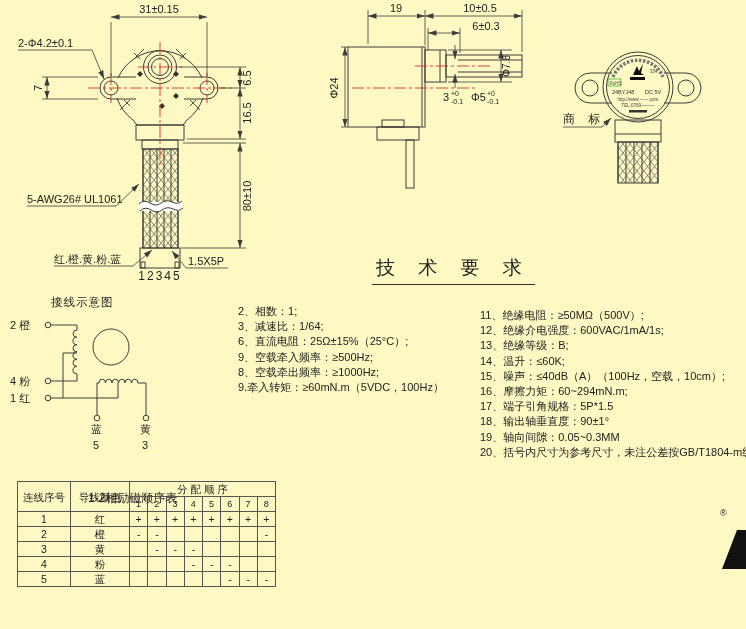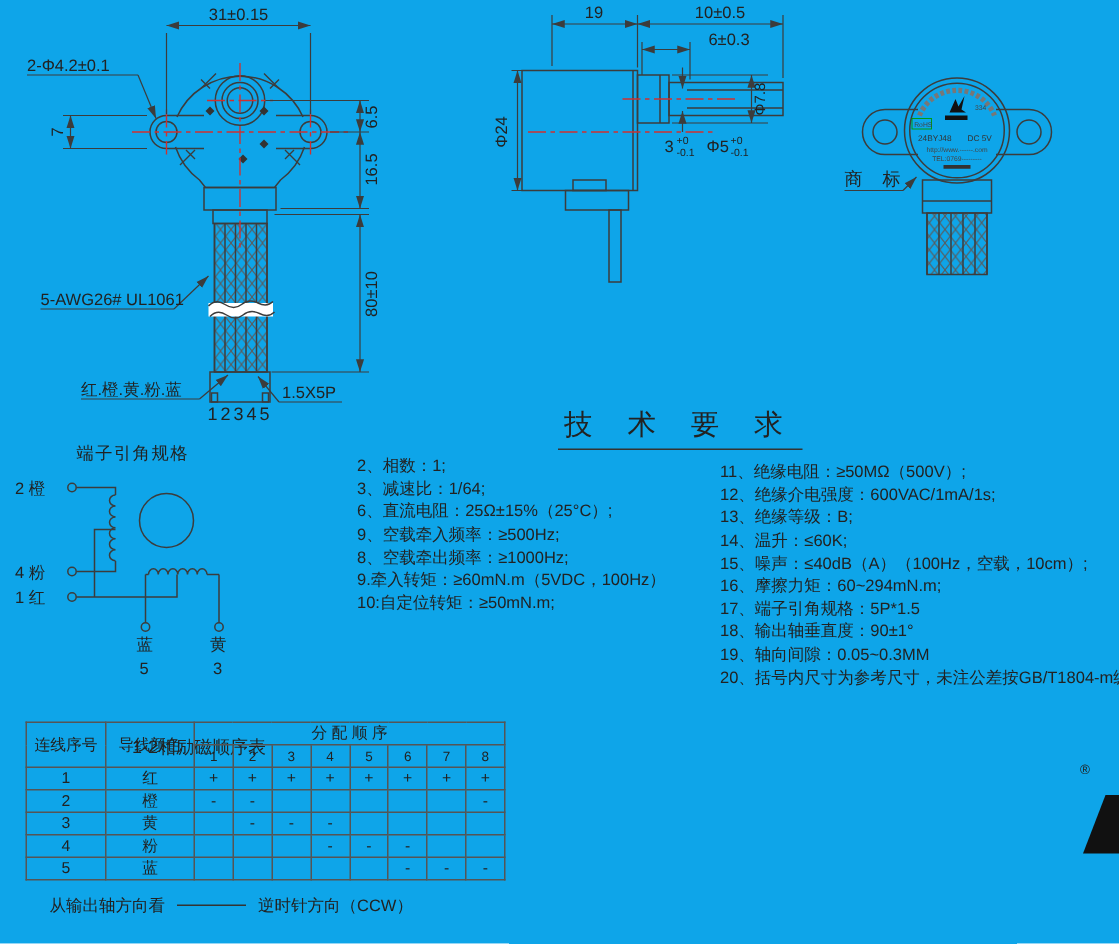--- a/index.html
+++ b/index.html
@@ -1,36 +1,36 @@
 <!DOCTYPE html>
 <html><head>
 <meta charset="utf-8">
 <style>
   html,body{margin:0;padding:0;background:#fff;}
-  .page{position:relative;width:746px;height:629px;background:#0ea5e9;overflow:hidden;
+  .page{position:relative;width:746px;height:629px;background:#fef9c3;overflow:hidden;
         font-family:"Liberation Sans","DejaVu Sans",sans-serif;color:#222;}
   svg{position:absolute;left:0;top:0;}
   svg text{font-family:"Liberation Sans","DejaVu Sans",sans-serif;fill:#222;}
   .dim{font-size:11px;}
   .dim-sm{font-size:10px;}
   .tol{font-size:7px;}
   .pins{font-size:12px;letter-spacing:2px;}
   .np-t{font-size:4.5px;fill:#444;}
   .np-m{font-size:5.5px;fill:#333;}
   .tm{font-size:12px;letter-spacing:5px;}
   .abs{position:absolute;white-space:nowrap;}
-  #tech-title{left:372px;top:270px;font-size:19px;letter-spacing:9px;color:#222;
+  #tech-title{left:372px;top:255px;font-size:19px;letter-spacing:9px;color:#222;
               border-bottom:1.5px solid #333;padding:0 4px 3px 4px;}
   #wiring-title{left:51px;top:295px;font-size:11.5px;letter-spacing:1px;}
   #req-left{left:238px;top:304px;}
   #req-right{left:480px;top:308px;}
   .req-line{font-size:11px;line-height:15.2px;white-space:nowrap;}
   #table-title{left:88px;top:490px;font-size:12px;}
   #seq-wrap{left:17px;top:481px;}
-  #seq-table{border-collapse:collapse;table-layout:fixed;width:320px;}
+  #seq-table{border-collapse:collapse;table-layout:fixed;width:259px;}
   #seq-table th,#seq-table td{border:1px solid #555;text-align:center;padding:0;
       height:14px;font-weight:normal;font-size:10.5px;line-height:14px;}
   #seq-table .c-num{width:52px;}
   #seq-table .c-col{width:58px;}
   #seq-table .steps-head th{font-size:9px;height:13px;}
   .tbl-footer{left:33px;top:596px;display:flex;align-items:center;gap:8px;font-size:11px;}
   .dash-line{width:46px;height:0;border-top:1px solid #333;}
   .reg-mark{left:720px;top:508px;font-size:9px;}
 </style>
 </head>
@@ -247,32 +247,31 @@
       <text x="140" y="433">黄</text>
       <text x="142" y="449">3</text>
     </g>
   </g>
 
   <g>
     <polygon points="722,569 737,530 746,530 746,569 728,569" fill="#111" stroke="none"></polygon>
   </g>
 </svg>
 
-<div class="abs" id="wiring-title">端子引角规格</div>
+<div class="abs" id="wiring-title">接线示意图</div>
 
 <div class="abs" id="tech-title">技 术 要 求</div>
 
 <div class="abs" id="req-left">
       <div class="req-line">2、相数：1;</div>
       <div class="req-line">3、减速比：1/64;</div>
       <div class="req-line">6、直流电阻：25Ω±15%（25°C）;</div>
       <div class="req-line">9、空载牵入频率：≥500Hz;</div>
       <div class="req-line">8、空载牵出频率：≥1000Hz;</div>
       <div class="req-line">9.牵入转矩：≥60mN.m（5VDC，100Hz）</div>
-      <div class="req-line">10:自定位转矩：≥50mN.m;</div>
     </div>
 <div class="abs" id="req-right">
       <div class="req-line">11、绝缘电阻：≥50MΩ（500V）;</div>
       <div class="req-line">12、绝缘介电强度：600VAC/1mA/1s;</div>
       <div class="req-line">13、绝缘等级：B;</div>
       <div class="req-line">14、温升：≤60K;</div>
       <div class="req-line">15、噪声：≤40dB（A）（100Hz，空载，10cm）;</div>
       <div class="req-line">16、摩擦力矩：60~294mN.m;</div>
       <div class="req-line">17、端子引角规格：5P*1.5</div>
       <div class="req-line">18、输出轴垂直度：90±1°</div>
@@ -359,21 +358,16 @@
             <td></td>
             <td></td>
             <td>-</td>
             <td>-</td>
             <td>-</td>
           </tr>
         </tbody>
   </table>
 </div>
 
-<div class="abs tbl-footer">
-  <span>从输出轴方向看</span>
-  <span class="dash-line"></span>
-  <span>逆时针方向（CCW）</span>
+
+<div class="abs reg-mark">®</div>
+
 </div>
 
-<div class="abs reg-mark">®</div>
-
-</div>
-
 </body></html>

